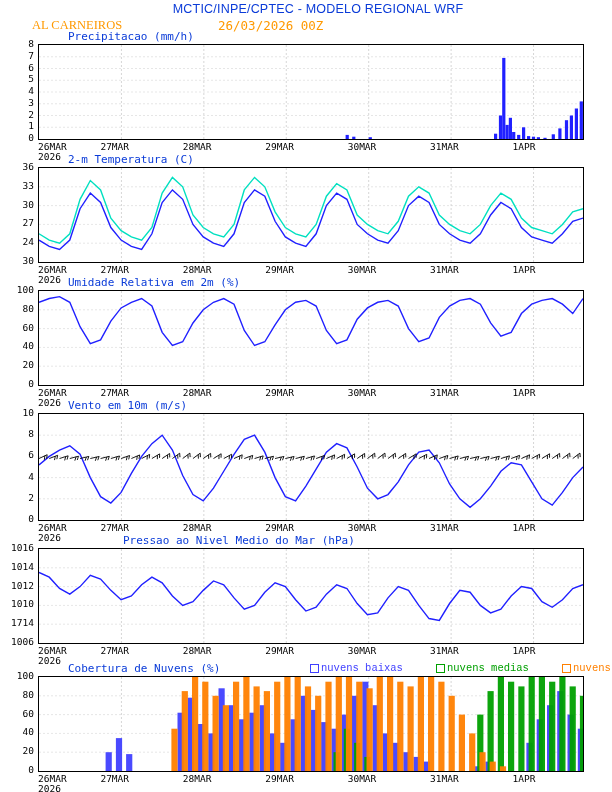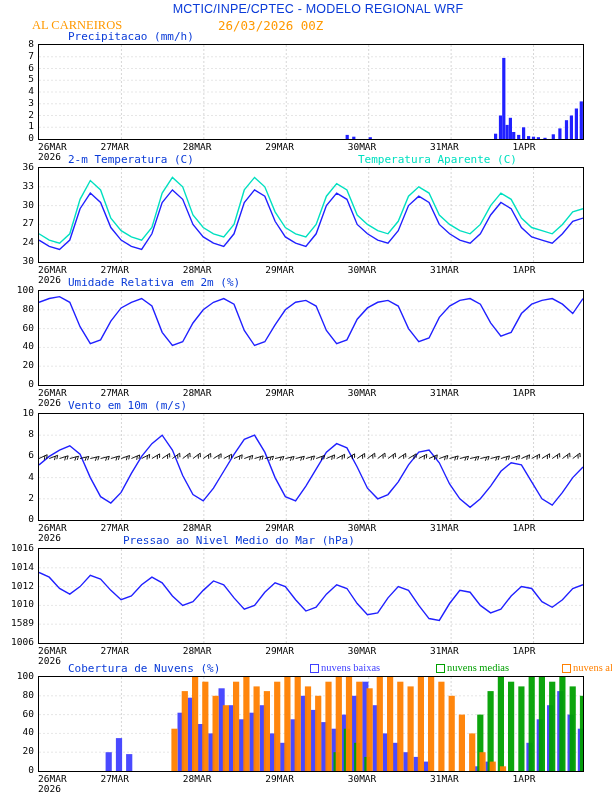--- a/index.html
+++ b/index.html
@@ -6,21 +6,21 @@
   body{width:612px;height:792px;font-family:"DejaVu Sans",sans-serif;position:relative;overflow:hidden;}
   .wrap{position:relative;width:612px;height:792px;}
   .abs{position:absolute;}
   .title{top:2px;left:12px;width:612px;text-align:center;color:#0a3bd8;font-size:12.5px;letter-spacing:.2px;font-family:Liberation Sans, sans-serif;}
   .station{top:18px;left:32px;color:#ff9900;font-size:12.5px;font-family:Liberation Serif, serif;}
   .rundate{top:18px;left:218px;color:#ff9900;font-size:12.5px;font-family:"DejaVu Sans Mono",monospace;}
   .coords{top:32px;left:364px;color:#ff9900;font-size:11.5px;font-family:"DejaVu Sans Mono",monospace;}
   .panel{position:absolute;left:38px;border:1px solid #000;background:#fff;box-sizing:border-box;}
   .plotlabel{position:absolute;font-size:11px;color:#0a3bd8;font-family:"DejaVu Sans Mono",monospace;white-space:nowrap;}
   svg{display:block;}
-  .legend{position:absolute;font-size:10.5px;font-family:Liberation Serif, serif;white-space:nowrap;}
+  .legend{position:absolute;font-size:10.5px;font-family:Liberation Mono, monospace;white-space:nowrap;}
   .swatch{display:inline-block;width:7px;height:7px;border:1px solid #000;margin-right:2px;vertical-align:middle;}
 </style>
 </head>
 <body>
 
 <div class="wrap">
 
   <div class="abs title">MCTIC/INPE/CPTEC - MODELO REGIONAL WRF</div>
   <div class="abs station">AL CARNEIROS</div>
   <div class="abs rundate">26/03/2026 00Z</div>
@@ -77,21 +77,20 @@
         <line x1="494.5454545454546" y1="0" x2="494.5454545454546" y2="94" stroke="#bbbbbb" stroke-width="0.6" stroke-dasharray="2,2"></line>
         <line x1="0" y1="18.8" x2="544" y2="18.8" stroke="#cccccc" stroke-width="0.5" stroke-dasharray="2,2"></line>
         <line x1="0" y1="37.6" x2="544" y2="37.6" stroke="#cccccc" stroke-width="0.5" stroke-dasharray="2,2"></line>
         <line x1="0" y1="56.4" x2="544" y2="56.4" stroke="#cccccc" stroke-width="0.5" stroke-dasharray="2,2"></line>
         <line x1="0" y1="75.2" x2="544" y2="75.2" stroke="#cccccc" stroke-width="0.5" stroke-dasharray="2,2"></line>
         <path d="M0.00,65.80L10.26,72.07L20.53,75.20L30.79,65.80L41.06,31.33L51.32,12.53L61.58,21.93L71.85,50.13L82.11,62.67L92.38,68.93L102.64,72.07L112.91,59.53L123.17,25.07L133.43,9.40L143.70,18.80L153.96,47.00L164.23,59.53L174.49,65.80L184.75,68.93L195.02,56.40L205.28,21.93L215.55,9.40L225.81,18.80L236.08,43.87L246.34,59.53L256.60,65.80L266.87,68.93L277.13,56.40L287.40,28.20L297.66,15.67L307.92,21.93L318.19,47.00L328.45,56.40L338.72,62.67L348.98,65.80L359.25,53.27L369.51,28.20L379.77,18.80L390.04,25.07L400.30,47.00L410.57,56.40L420.83,62.67L431.09,65.80L441.36,56.40L451.62,37.60L461.89,25.07L472.15,31.33L482.42,50.13L492.68,59.53L502.94,62.67L513.21,65.80L523.47,56.40L533.74,43.87L544.00,40.73" fill="none" stroke="#00e0c0" stroke-width="1.4"></path>
         <path d="M0.00,72.07L10.26,78.33L20.53,81.47L30.79,72.07L41.06,40.73L51.32,25.07L61.58,34.47L71.85,59.53L82.11,72.07L92.38,78.33L102.64,81.47L112.91,65.80L123.17,34.47L133.43,21.93L143.70,31.33L153.96,56.40L164.23,68.93L174.49,75.20L184.75,78.33L195.02,65.80L205.28,34.47L215.55,21.93L225.81,28.20L236.08,53.27L246.34,68.93L256.60,75.20L266.87,78.33L277.13,65.80L287.40,37.60L297.66,25.07L307.92,31.33L318.19,56.40L328.45,65.80L338.72,72.07L348.98,75.20L359.25,62.67L369.51,37.60L379.77,28.20L390.04,34.47L400.30,56.40L410.57,65.80L420.83,72.07L431.09,75.20L441.36,65.80L451.62,47.00L461.89,34.47L472.15,40.73L482.42,59.53L492.68,68.93L502.94,72.07L513.21,75.20L523.47,65.80L533.74,53.27L544.00,50.13" fill="none" stroke="#2020ff" stroke-width="1.4"></path>
       </svg>
   </div>
   <div class="plotlabel" style="top:153px;left:68px;">2-m Temperatura (C)</div>
-  <div class="plotlabel" style="top:153px;left:358px;color:#00e0c0;">Temperatura Aparente (C)</div>
   <div id="ylabs-temp"></div>
   <div id="xlabs-temp"></div>
 
   <div class="panel" id="p-rh" style="top:290px;height:96px;width:546px;">
     <svg id="svg-rh" width="544" height="94" viewBox="0 0 544 94">
         <line x1="82.42424242424242" y1="0" x2="82.42424242424242" y2="94" stroke="#bbbbbb" stroke-width="0.6" stroke-dasharray="2,2"></line>
         <line x1="164.84848484848484" y1="0" x2="164.84848484848484" y2="94" stroke="#bbbbbb" stroke-width="0.6" stroke-dasharray="2,2"></line>
         <line x1="247.2727272727273" y1="0" x2="247.2727272727273" y2="94" stroke="#bbbbbb" stroke-width="0.6" stroke-dasharray="2,2"></line>
         <line x1="329.6969696969697" y1="0" x2="329.6969696969697" y2="94" stroke="#bbbbbb" stroke-width="0.6" stroke-dasharray="2,2"></line>
         <line x1="412.1212121212121" y1="0" x2="412.1212121212121" y2="94" stroke="#bbbbbb" stroke-width="0.6" stroke-dasharray="2,2"></line>
@@ -466,21 +465,21 @@
     <div class="abs" style="font-size: 9.5px; font-family: &quot;DejaVu Sans Mono&quot;, monospace; color: rgb(0, 0, 0); top: 522px; left: 182.848px;">28MAR</div>
     <div class="abs" style="font-size: 9.5px; font-family: &quot;DejaVu Sans Mono&quot;, monospace; color: rgb(0, 0, 0); top: 522px; left: 265.273px;">29MAR</div>
     <div class="abs" style="font-size: 9.5px; font-family: &quot;DejaVu Sans Mono&quot;, monospace; color: rgb(0, 0, 0); top: 522px; left: 347.697px;">30MAR</div>
     <div class="abs" style="font-size: 9.5px; font-family: &quot;DejaVu Sans Mono&quot;, monospace; color: rgb(0, 0, 0); top: 522px; left: 430.121px;">31MAR</div>
     <div class="abs" style="font-size: 9.5px; font-family: &quot;DejaVu Sans Mono&quot;, monospace; color: rgb(0, 0, 0); top: 522px; left: 512.545px;">1APR</div>
     <div class="abs" style="font-size: 9.5px; font-family: &quot;DejaVu Sans Mono&quot;, monospace; color: rgb(0, 0, 0); top: 532px; left: 38px;">2026</div>
     <div class="abs" style="font-size: 9.5px; font-family: &quot;DejaVu Sans Mono&quot;, monospace; color: rgb(0, 0, 0); text-align: right; width: 34px; left: 0px; top: 542px;">1016</div>
     <div class="abs" style="font-size: 9.5px; font-family: &quot;DejaVu Sans Mono&quot;, monospace; color: rgb(0, 0, 0); text-align: right; width: 34px; left: 0px; top: 560.8px;">1014</div>
     <div class="abs" style="font-size: 9.5px; font-family: &quot;DejaVu Sans Mono&quot;, monospace; color: rgb(0, 0, 0); text-align: right; width: 34px; left: 0px; top: 579.6px;">1012</div>
     <div class="abs" style="font-size: 9.5px; font-family: &quot;DejaVu Sans Mono&quot;, monospace; color: rgb(0, 0, 0); text-align: right; width: 34px; left: 0px; top: 598.4px;">1010</div>
-    <div class="abs" style="font-size: 9.5px; font-family: &quot;DejaVu Sans Mono&quot;, monospace; color: rgb(0, 0, 0); text-align: right; width: 34px; left: 0px; top: 617.2px;">1589</div>
+    <div class="abs" style="font-size: 9.5px; font-family: &quot;DejaVu Sans Mono&quot;, monospace; color: rgb(0, 0, 0); text-align: right; width: 34px; left: 0px; top: 617.2px;">1714</div>
     <div class="abs" style="font-size: 9.5px; font-family: &quot;DejaVu Sans Mono&quot;, monospace; color: rgb(0, 0, 0); text-align: right; width: 34px; left: 0px; top: 636px;">1006</div>
     <div class="abs" style="font-size: 9.5px; font-family: &quot;DejaVu Sans Mono&quot;, monospace; color: rgb(0, 0, 0); top: 645px; left: 38px;">26MAR</div>
     <div class="abs" style="font-size: 9.5px; font-family: &quot;DejaVu Sans Mono&quot;, monospace; color: rgb(0, 0, 0); top: 645px; left: 100.424px;">27MAR</div>
     <div class="abs" style="font-size: 9.5px; font-family: &quot;DejaVu Sans Mono&quot;, monospace; color: rgb(0, 0, 0); top: 645px; left: 182.848px;">28MAR</div>
     <div class="abs" style="font-size: 9.5px; font-family: &quot;DejaVu Sans Mono&quot;, monospace; color: rgb(0, 0, 0); top: 645px; left: 265.273px;">29MAR</div>
     <div class="abs" style="font-size: 9.5px; font-family: &quot;DejaVu Sans Mono&quot;, monospace; color: rgb(0, 0, 0); top: 645px; left: 347.697px;">30MAR</div>
     <div class="abs" style="font-size: 9.5px; font-family: &quot;DejaVu Sans Mono&quot;, monospace; color: rgb(0, 0, 0); top: 645px; left: 430.121px;">31MAR</div>
     <div class="abs" style="font-size: 9.5px; font-family: &quot;DejaVu Sans Mono&quot;, monospace; color: rgb(0, 0, 0); top: 645px; left: 512.545px;">1APR</div>
     <div class="abs" style="font-size: 9.5px; font-family: &quot;DejaVu Sans Mono&quot;, monospace; color: rgb(0, 0, 0); top: 655px; left: 38px;">2026</div>
     <div class="abs" style="font-size: 9.5px; font-family: &quot;DejaVu Sans Mono&quot;, monospace; color: rgb(0, 0, 0); text-align: right; width: 34px; left: 0px; top: 670px;">100</div>

